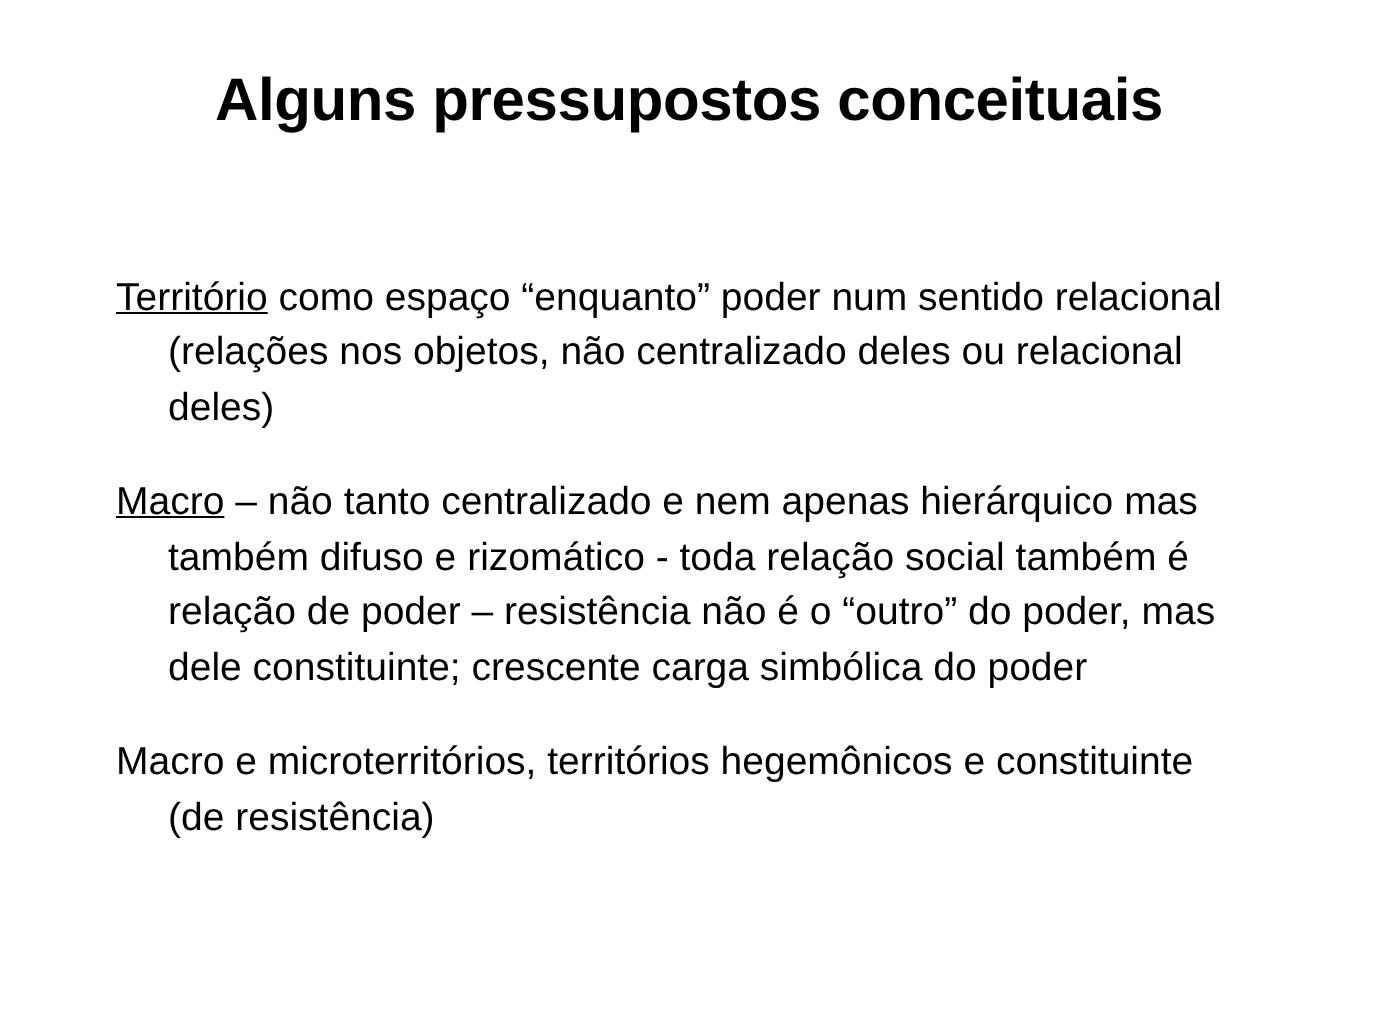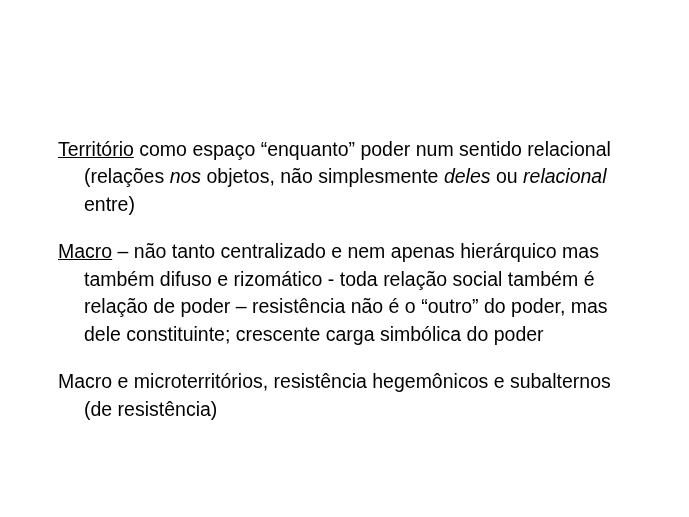--- a/index.html
+++ b/index.html
@@ -49,37 +49,37 @@
     margin-bottom: 0;
   }
   .bullet .first-line-pull {
     margin-left: -26px;
   }
   .u {
     text-decoration: underline;
     margin-top: 14px;
   }
   .i {
-    font-style: italic;
   }
 </style>
 </head>
 <body>
 
 <div class="slide">
 
+  <div class="slide-title">Alguns pressupostos conceituais</div>
 
   <div class="body-block">
 
     <p class="bullet">
-      <span class="first-line-pull"><span class="u">Território</span><span> como espaço “enquanto” poder num sentido relacional (relações </span><span class="i">nos</span><span> objetos, não simplesmente </span><span class="i">deles</span><span> ou </span><span class="i">relacional</span><span> entre)</span></span>
+      <span class="first-line-pull"><span class="u">Território</span><span> como espaço “enquanto” poder num sentido relacional (relações </span><span class="i">nos</span><span> objetos, não centralizado </span><span class="i">deles</span><span> ou </span><span class="i">relacional</span><span> deles)</span></span>
     </p>
 
     <p class="bullet">
       <span class="first-line-pull"><span class="u">Macro</span><span> – não tanto centralizado e nem apenas hierárquico mas também difuso e rizomático - toda relação social também é relação de poder – resistência não é o “outro” do poder, mas dele constituinte; crescente carga simbólica do poder</span></span>
     </p>
 
     <p class="bullet">
-      <span class="first-line-pull">Macro e microterritórios, resistência hegemônicos e subalternos (de resistência)</span>
+      <span class="first-line-pull">Macro e microterritórios, territórios hegemônicos e constituinte (de resistência)</span>
     </p>
 
   </div>
 </div>
 
 </body></html>

